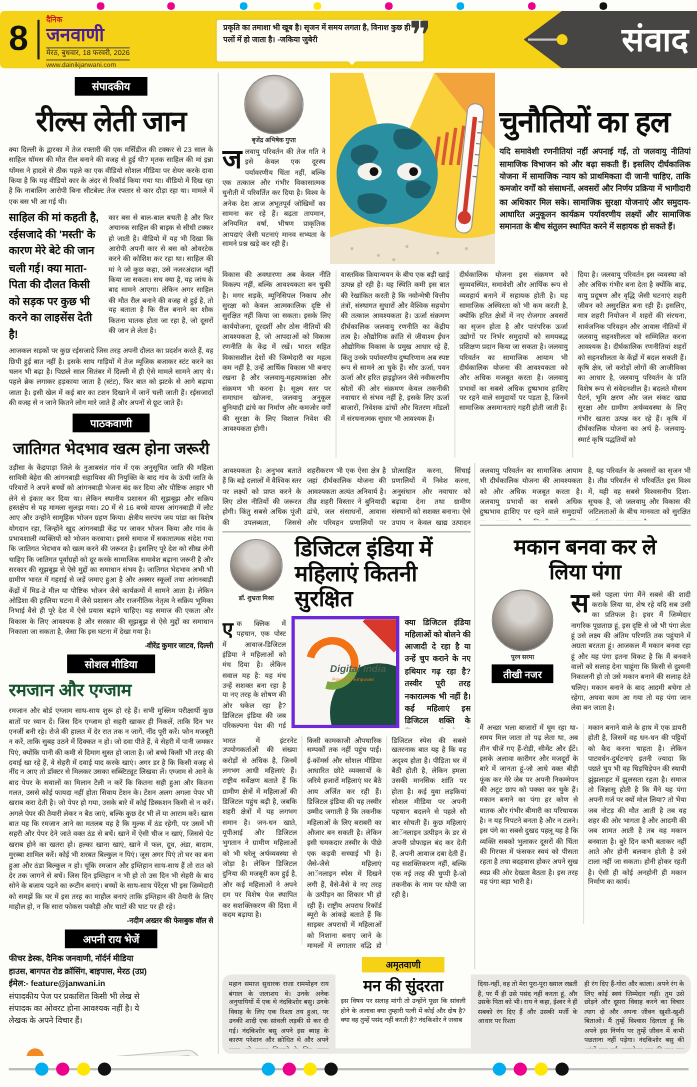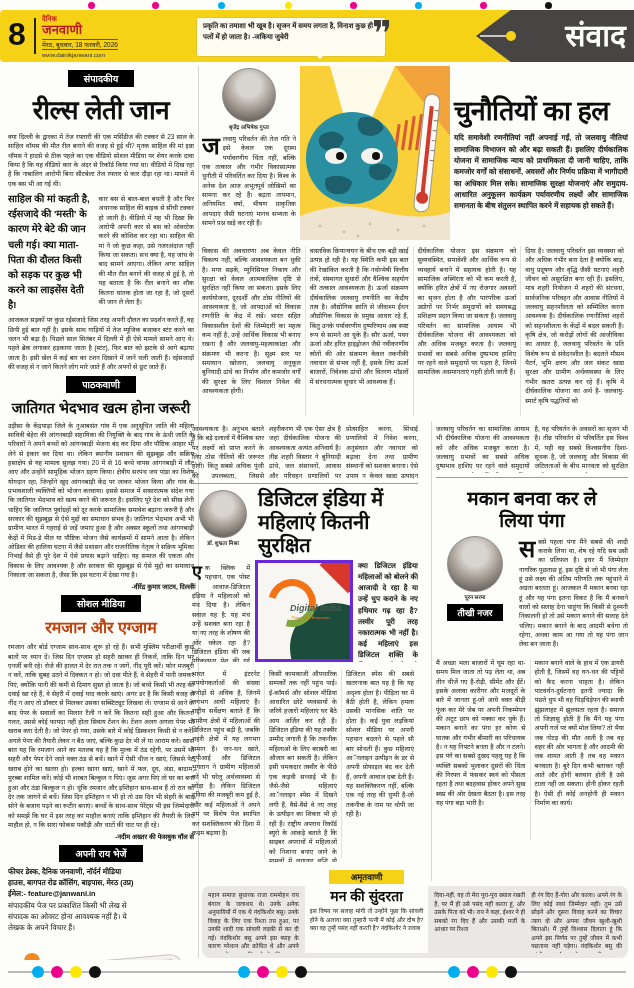--- a/index.html
+++ b/index.html
@@ -9,42 +9,42 @@
   .regdot{position:absolute;width:7px;height:7px;border-radius:50%;}
   .regline{position:absolute;top:971px;left:8px;width:618px;height:2px;background:#b9b9b9;}
   .reggroup{position:absolute;top:966px;display:flex;gap:7px;}
   .reggroup .d{width:12px;height:12px;border-radius:50%;}
   
   .masthead{position:absolute;left:0;top:10px;width:634px;height:52px;background:#f6d217;border-radius:4px;}
   .pageno{position:absolute;left:8px;top:6px;font-size:32px;font-weight:bold;color:#111;}
   .mh-sep{position:absolute;left:34px;top:8px;width:2px;height:36px;background:#222;}
   .brand{position:absolute;left:42px;top:5px;line-height:1.1;}
   .brand .pre{font-size:7px;color:#c62localizada;color:#c6201e;font-weight:bold;}
-  .brand .nm{font-size:13px;font-weight:bold;color:#b91c1c;}
+  .brand .nm{font-size:17px;font-weight:bold;color:#4c1d95;}
   .brand .dt{font-size:6.5px;color:#222;border-top:1px solid #555;border-bottom:1px solid #555;padding:1px 0;margin-top:2px;}
   .brand .url{font-size:6px;color:#333;margin-top:2px;}
   .qbubble{position:absolute;left:196px;top:7px;width:176px;height:32px;background:#fffdf2;border:1px solid #e0c62a;border-radius:3px;padding:3px 6px;font-size:7px;font-weight:bold;line-height:1.5;color:#222;}
   .qbubble:after{content:"";position:absolute;left:118px;bottom:-8px;border:5px solid transparent;border-top-color:#fffdf2;}
   .qmark{position:absolute;left:372px;top:6px;font-size:34px;font-weight:bold;color:#3f3d3a;line-height:1;}
   .samvad{position:absolute;right:0;top:0;width:158px;height:52px;background:#474543;
           clip-path:polygon(0 50%,22% 0,100% 0,100% 100%,22% 100%);}
   .samvad .dot{position:absolute;left:30px;top:21px;width:10px;height:10px;border-radius:50%;background:#f6d217;}
   .samvad .slit{position:absolute;left:4px;top:25px;width:28px;height:2px;background:#c9c7c4;}
   .samvad .ttl{position:absolute;right:8px;top:4px;font-size:30px;font-weight:bold;color:#fff;}
   
   .vline{position:absolute;width:1px;background:#d6d6d4;}
   
   .kick{display:block;width:max-content;margin:4px auto;background:#000000;color:#fff;
         font-size:9.5px;font-weight:bold;padding:2px 16px;}
   .kick.yellow{background:#f6d217;color:#111;font-family:Liberation Mono, monospace;}
   .bodytxt{font-size:6.4px;line-height:1.46;text-align:justify;color:#222;margin:3px 0;}
   .sig{font-size:6.6px;font-weight:bold;text-align:right;color:#111;margin:2px 0 4px;}
   .col h1{font-size:26px;text-align:center;margin:4px 0 5px;color:#0f0f0f;letter-spacing:-.5px;}
   .h2a{font-size:14.5px;font-weight:bold;text-align:center;margin:4px 0;color:#0f0f0f;}
-  .h2b{font-size:16px;font-weight:bold;text-align:center;margin:4px 0;color:#c2410c;}
+  .h2b{font-size:16px;font-weight:bold;text-align:left;margin:4px 0;color:#14532d;}
   
   .leftcol{position:absolute;left:8px;top:66px;width:186px;height:894px;overflow:hidden;}
   .pqrow{display:flex;gap:6px;margin:3px 0;}
   .pq{width:47%;font-size:9.8px;font-weight:bold;line-height:1.55;color:#0e0e0e;}
   .pqtxt{width:53%;}
   .addr{font-size:7.4px;line-height:1.5;color:#111;margin-top:3px;}
   .addr b{font-weight:bold;}
   .promo{position:relative;height:58px;margin-top:6px;}
   .promo .ocirc{position:absolute;left:16px;bottom:28px;width:16px;height:16px;border-radius:50%;background:#f08a21;}
   .promo .roll{position:absolute;left:44px;bottom:12px;width:128px;height:24px;background:#f4f2ee;border:1px solid #c9c6c0;
@@ -60,21 +60,21 @@
   .drop{float:left;font-size:24px;font-weight:bold;line-height:.9;padding:1px 3px 0 0;color:#111;}
   .illus{width:150px;height:174px;flex:none;}
   .headcol{width:174px;flex:none;}
   .headcol .hl{font-size:27px;font-weight:bold;line-height:1.12;color:#0d0d0d;letter-spacing:-.5px;}
   .headcol .intro{font-size:7.3px;font-weight:bold;line-height:1.55;text-align:justify;color:#1a1a1a;margin-top:6px;}
   
   .strip4{position:absolute;left:202px;top:243px;width:426px;height:176px;display:flex;overflow:hidden;}
   .strip4 .c{flex:1;padding:0 4px;border-left:1px solid #e0e0de;}
   .strip4 .c:first-child{border-left:none;padding-left:0;}
   
-  .zoneDigital{position:absolute;left:192px;top:421px;width:226px;height:460px;overflow:hidden;}
+  .zoneDigital{position:absolute;left:202px;top:421px;width:226px;height:460px;overflow:hidden;}
   .zoneMakan{position:absolute;left:436px;top:421px;width:192px;height:460px;overflow:hidden;}
   .minirow{display:flex;gap:5px;height:58px;overflow:hidden;}
   .minirow .c{flex:1;}
   .rule{height:1px;background:#9c9c9a;margin:4px 0;}
   .digihead{display:flex;gap:4px;align-items:flex-start;margin-top:2px;}
   .digihead .hl{font-size:20px;font-weight:bold;line-height:1.15;color:#0d0d0d;}
   .digimid{display:flex;gap:5px;margin-top:3px;height:102px;overflow:hidden;}
   .digimid .lead{width:58px;}
   .dlogo{width:92px;height:96px;flex:none;position:relative;background:#f7f6f2;border:3px solid #6d28d9;overflow:hidden;}
   .dlogo .red{position:absolute;right:-18px;top:-18px;width:40px;height:40px;background:#d8372c;transform:rotate(45deg);}

